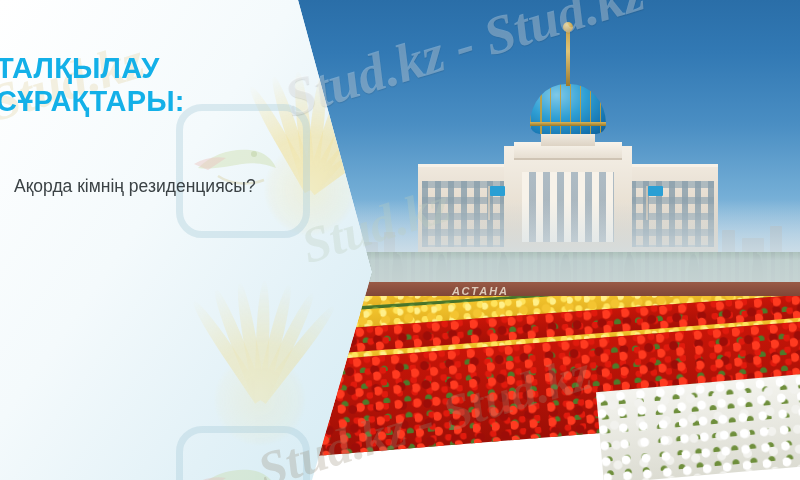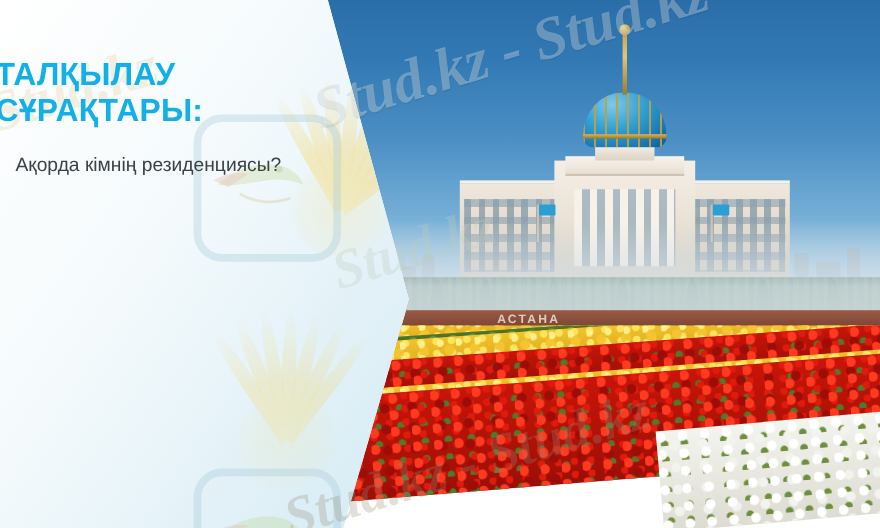--- a/index.html
+++ b/index.html
@@ -9,20 +9,21 @@
     position:relative;
     width:800px;height:480px;
     overflow:hidden;
     background:#ffffff;
   }
 
   
   .photo{
     position:absolute; inset:0;
     clip-path: polygon(298px 0, 800px 0, 800px 480px, 312px 480px, 372px 272px);
+    font-style: italic;
   }
   .sky{
     position:absolute; left:0; top:0; width:800px; height:296px;
     background:linear-gradient(to bottom,
       #2a6ea8 0%, #3279b4 18%, #4a8ec3 42%, #74aed6 66%, #a8cbe4 84%, #cfe0ea 96%, #dfe7ea 100%);
   }
   .haze{
     position:absolute; left:330px; top:200px; width:470px; height:110px;
     background:linear-gradient(to bottom, rgba(208,225,235,0) 0%, rgba(214,226,232,.85) 55%, rgba(205,215,214,1) 100%);
   }
@@ -213,21 +214,21 @@
     position:absolute; left:-4px; top:52px; width:310px;
     font-size:29px; font-weight:bold; line-height:1.13;
     color:#13b0e8;
     letter-spacing:.2px;
   }
   .title span{display:block;}
   .questions{
     position:absolute; left:14px; top:138px; width:312px;
     color:#3b4245; font-size:17.5px; line-height:1.34;
   }
-  .q{margin-bottom:20px;}
+  .q{margin-bottom:20px;margin-top:37px;}
   .q:last-child{margin-bottom:0;}
 </style>
 </head>
 <body>
 
 <div id="slide">
 
   <div class="photo">
     <div class="sky"></div>
 

